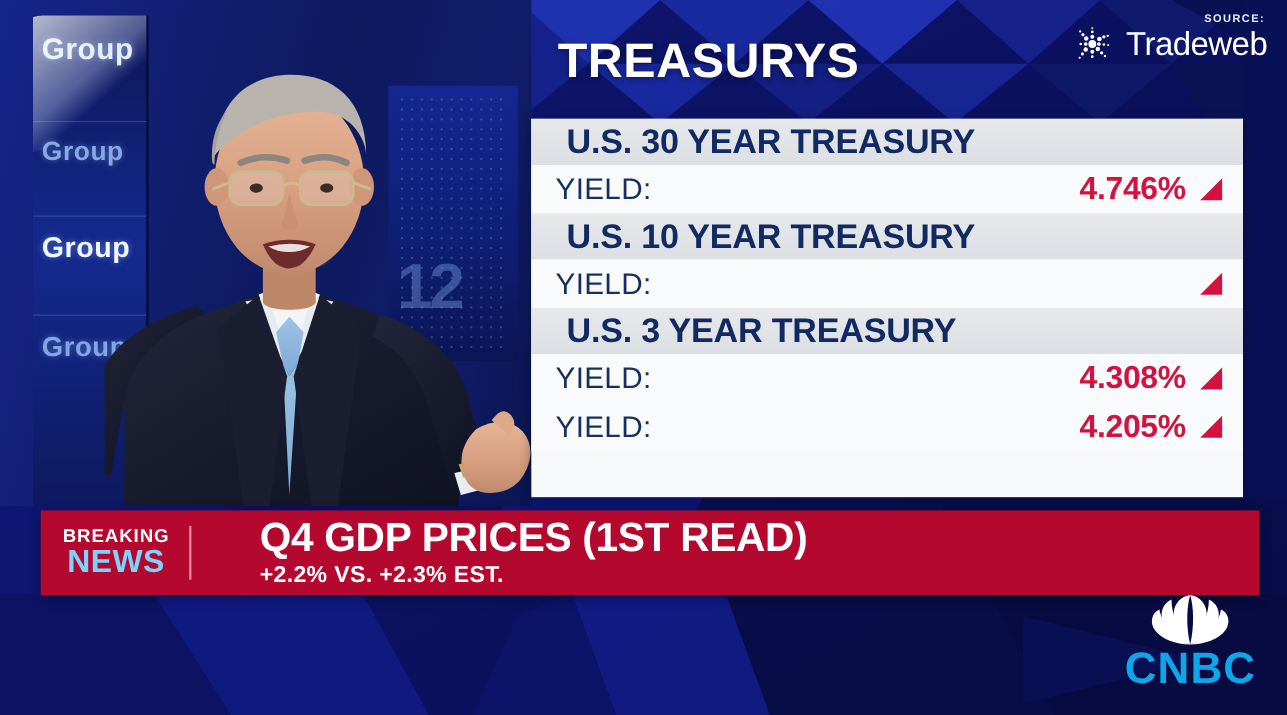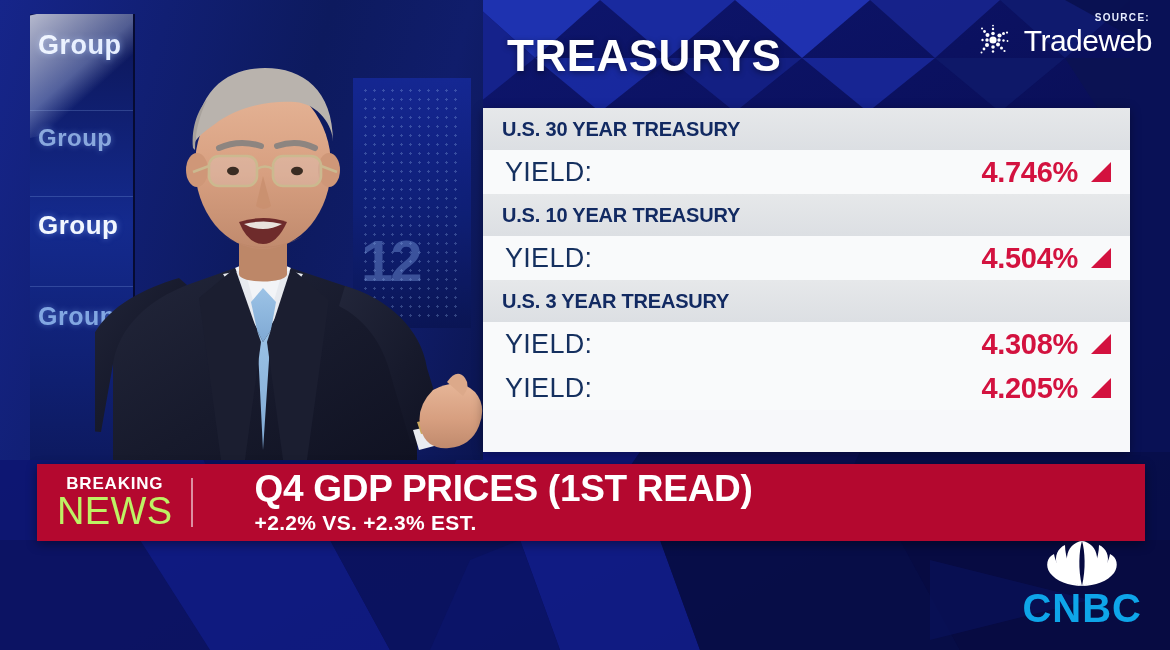--- a/index.html
+++ b/index.html
@@ -99,23 +99,23 @@
   }
 
   
   .data-panel {
     position:absolute; left:483px; top:108px; width:647px; height:344px;
     background:#f7f8fa;
     box-shadow:0 2px 10px rgba(0,0,0,.35);
   }
   .row-head {
     height:42px; display:flex; align-items:center;
-    padding-left:19px;
+    padding-left:32px;
     background:linear-gradient(180deg,#e6e8ea 0%,#dcdfe3 100%);
-    font-size:20px; font-weight:800; color:#122a62;
+    font-size:31px; font-weight:800; color:#122a62;
     letter-spacing:-.2px;
   }
   .row-val {
     height:44px; display:flex; align-items:center; justify-content:space-between;
     padding:0 18px 0 22px;
     background:#f9fafb;
   }
   .row-val .lbl {
     font-size:27px; font-weight:400; color:#15305f; letter-spacing:.3px;
   }
@@ -135,21 +135,21 @@
     box-shadow:0 3px 10px rgba(0,0,0,.4);
   }
   .breaking-badge {
     display:flex; flex-direction:column; justify-content:center; align-items:center;
     padding:0 18px 0 20px; min-width:132px;
   }
   .breaking-badge .b1 {
     font-size:17px; font-weight:800; color:#ffffff; letter-spacing:.8px; line-height:1.05;
   }
   .breaking-badge .b2 {
-    font-size:38px; font-weight:400; color:#bef264; letter-spacing:.4px; line-height:1;
+    font-size:29px; font-weight:700; color:#7dd3fc; letter-spacing:.4px; line-height:1;
   }
   .badge-divider {
     width:2px; background:rgba(255,255,255,.55);
     margin:14px 0; flex:0 0 auto;
   }
   .headline-block {
     display:flex; flex-direction:column; justify-content:center;
     padding-left:22px;
     margin-left:40px;
   }
@@ -369,21 +369,20 @@
               <polygon points="21,1 21,21 1,21" fill="#d3123f"></polygon>
             </svg>
         </span>
       </span>
     </div>
 
     <div class="row-head">U.S. 10 YEAR TREASURY</div>
     <div class="row-val">
       <span class="lbl">YIELD:</span>
       <span class="right">
-        <span class="num">4.504%</span>
         <span>
           <svg class="tri-up" viewBox="0 0 22 22">
               <polygon points="21,1 21,21 1,21" fill="#d3123f"></polygon>
             </svg>
         </span>
       </span>
     </div>
 
     <div class="row-head">U.S. 3 YEAR TREASURY</div>
     <div class="row-val">

